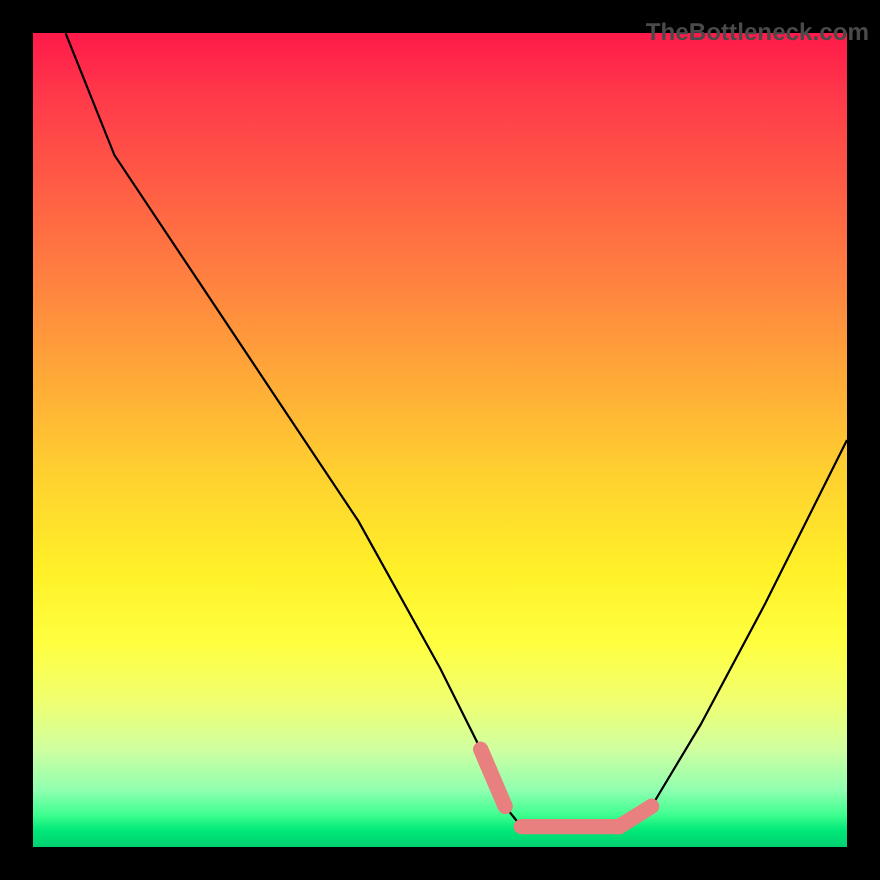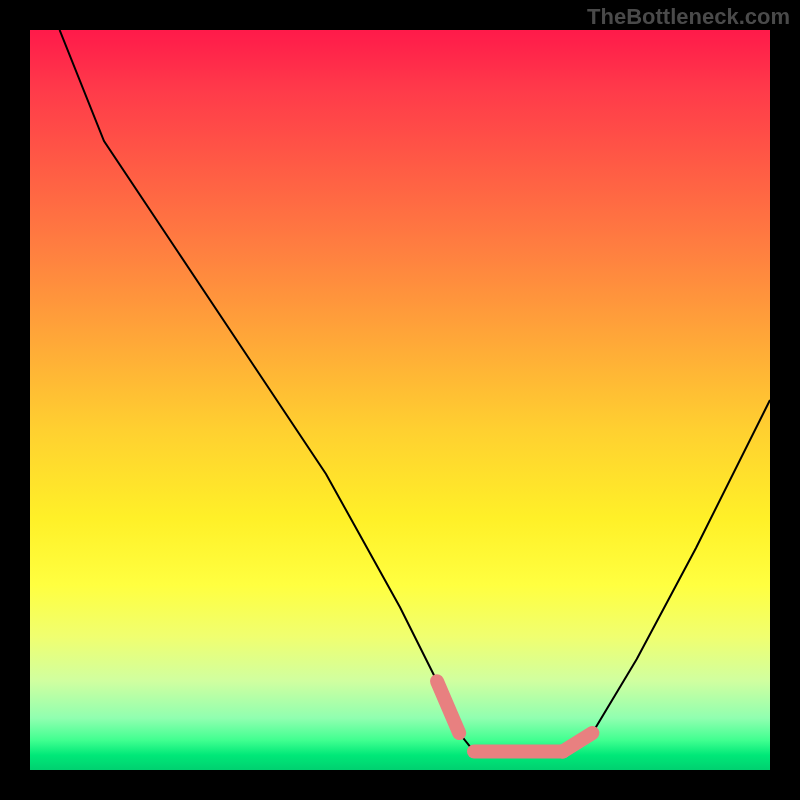--- a/index.html
+++ b/index.html
@@ -6,21 +6,21 @@
     margin: 0;
     padding: 0;
     width: 800px;
     height: 800px;
     background: #000;
     position: relative;
     font-family: Arial, sans-serif;
   }
   .watermark {
     position: absolute;
-    top: 4px;
+    top: 16px;
     right: 10px;
     color: #4a4a4a;
     font-size: 22px;
     font-weight: bold;
     z-index: 10;
   }
   .plot-area {
     position: absolute;
     left: 30px;
     top: 30px;

